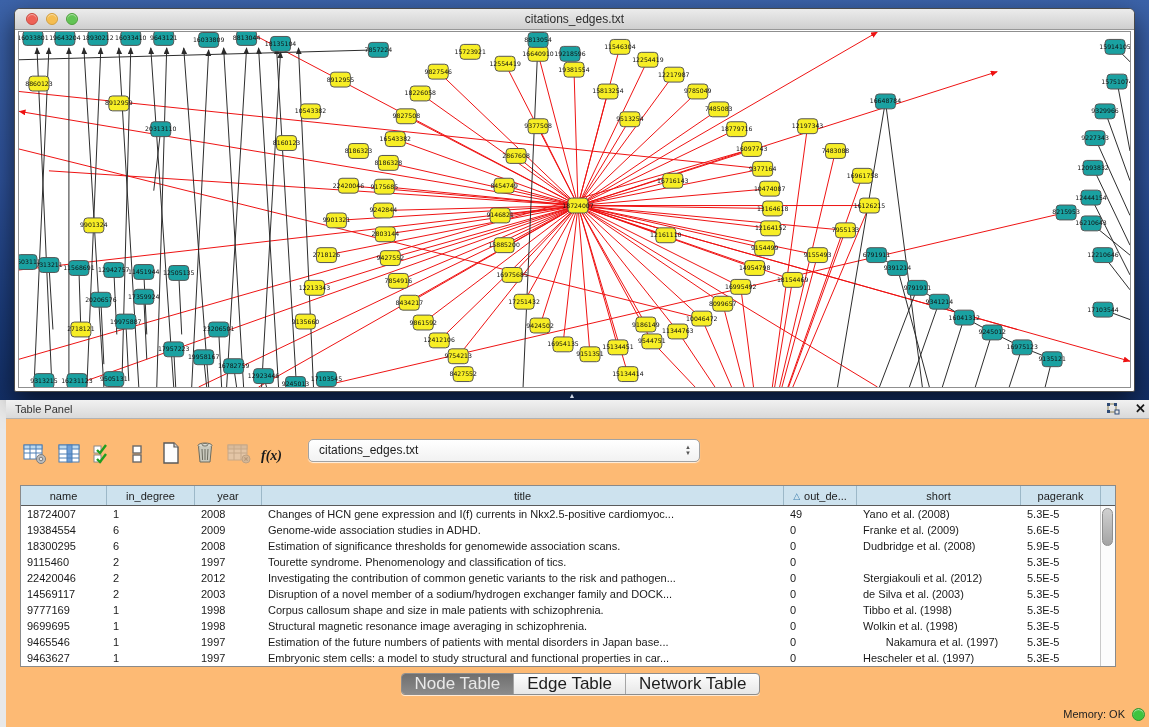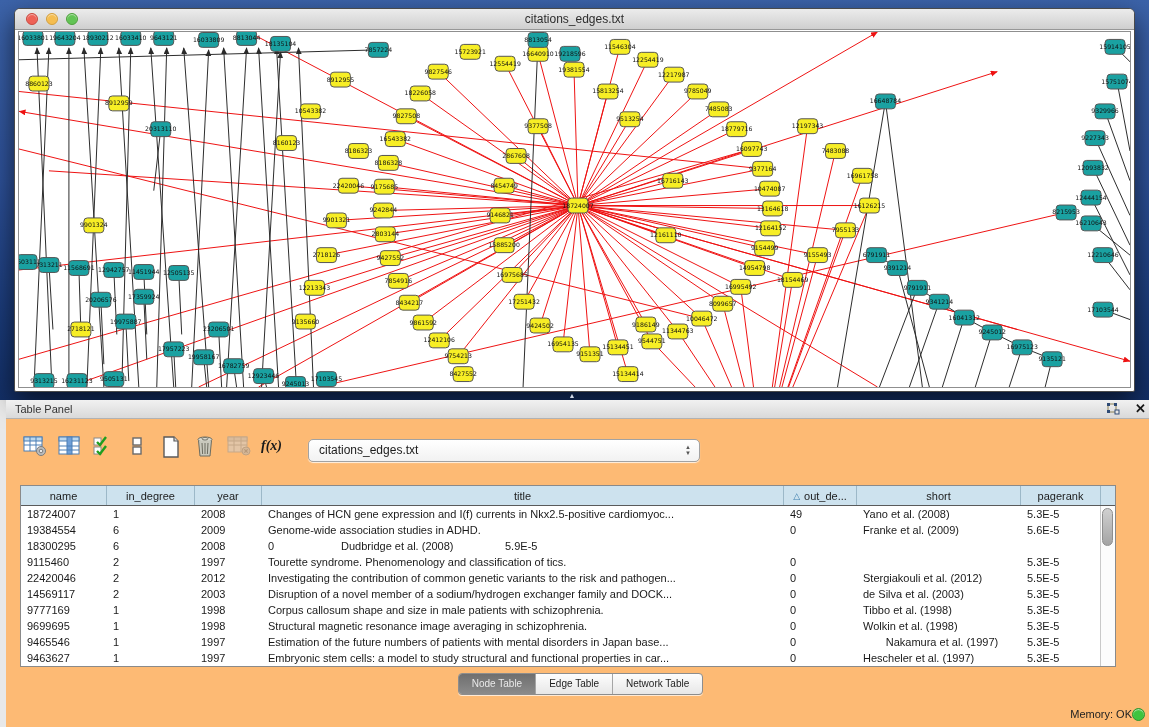--- a/index.html
+++ b/index.html
@@ -28,21 +28,21 @@
 
   
   .table-panel { position:absolute; left:6px; top:400px; width:1149px; height:327px; background:#fdba74; }
   .panel-header { position:relative; height:19px; background:linear-gradient(#f1f1f1,#d9d9d9);
     border-bottom:1px solid #b2b2b2; display:flex; align-items:center; padding:0 9px; font-size:11px; color:#333; }
   .panel-header .spacer { flex:1; }
   .float-ic { width:14px; height:12px; margin-right:14px; }
   .close-x { font-size:13px; font-weight:bold; color:#161616; line-height:12px; }
 
   .toolbar { position:absolute; left:14px; top:32px; height:36px; display:flex; align-items:center; }
-  .tool-btn { width:30px; height:30px; margin-right:4px; display:flex; align-items:flex-start; justify-content:center; }
+  .tool-btn { width:30px; height:30px; margin-right:4px; display:flex; align-items:flex-end; justify-content:center; }
   .dropdown { position:relative; margin-left:16px; width:392px; height:23px; background:linear-gradient(#ffffff,#f2f2f2);
     border:1px solid #a2a2a2; border-radius:5px; display:flex; align-items:center; padding-left:10px;
     font-size:12px; color:#1c1c1c; box-shadow:0 1px 1px rgba(255,255,255,.8); }
   .dd-stepper { position:absolute; right:4px; top:2px; width:14px; height:17px; display:flex; flex-direction:column;
     align-items:center; justify-content:center; color:#555; font-size:6px; line-height:6px; }
 
   .table-box { position:absolute; left:14px; top:85px; width:1096px; height:182px; background:#fff; border:1px solid #8a8a8a; }
   .thead { display:flex; height:20px; background:#cde2ee; border-bottom:1px solid #5a5a5a; }
   .th { display:flex; align-items:center; justify-content:center; font-size:11px; color:#1c1c1c;
     border-right:1px solid #9cb8c8; overflow:hidden; white-space:nowrap; }
@@ -51,26 +51,26 @@
   .tr { display:flex; height:16px; }
   .td { font-size:11px; color:#1a1a1a; padding-left:6px; line-height:16px;
     overflow:hidden; white-space:nowrap; }
   .vscroll { position:absolute; right:0; top:20px; bottom:0; width:15px; background:#fcfcfc; border-left:1px solid #c9c9c9; }
   .vthumb { position:absolute; left:1px; top:2px; width:11px; height:38px; border-radius:7px;
     background:linear-gradient(#d0d0d0,#a4a4a4); border:1px solid #8e8e8e; }
 
   .tabs-row { position:absolute; left:0; top:273px; width:1149px; display:flex; justify-content:center; }
   .seg { display:inline-flex; border:1px solid #8d8d8d; border-radius:4px; overflow:hidden;
     background:linear-gradient(#fdfdfd,#e7e7e7); box-shadow:0 1px 0 rgba(255,255,255,.7); }
-  .seg-btn { padding:2px 13px; font-size:10px; color:#1d1d1d; border-right:1px solid #a5a5a5; line-height:16px; }
+  .seg-btn { padding:2px 13px; font-size:17px; color:#1d1d1d; border-right:1px solid #a5a5a5; line-height:16px; }
   .seg-btn:last-child { border-right:none; }
   .seg-btn.selected { background:linear-gradient(#6f6f6f,#8b8b8b); color:#e9e9e9; }
 
   .statusbar { position:absolute; right:0; bottom:0; height:26px; display:flex; align-items:center; padding-right:10px; }
-  .status-label { font-size:11px; color:#222; }
+  .status-label { font-size:11px; color:#222; margin-right:7px; }
   .mem-dot { width:13px; height:13px; border-radius:50%; background:#3ec43e; border:1px solid #2f9330;
     box-shadow:inset 0 1px 1px rgba(255,255,255,.6); }
 </style>
 </head>
 <body>
 
 <div id="stage">
 
   <div class="desktop">
     <div class="net-window">
@@ -876,20 +876,21 @@
             <div class="td" style="width: 67px;">2009</div>
             <div class="td" style="width: 522px;">Genome-wide association studies in ADHD.</div>
             <div class="td" style="width: 73px;">0</div>
             <div class="td" style="width: 164px;">Franke et al. (2009)</div>
             <div class="td" style="width: 80px;">5.6E-5</div>
           </div>
           <div class="tr">
             <div class="td" style="width: 86px;">18300295</div>
             <div class="td" style="width: 88px;">6</div>
             <div class="td" style="width: 67px;">2008</div>
+            <div class="td" style="width: 522px;">Estimation of significance thresholds for genomewide association scans.</div>
             <div class="td" style="width: 73px;">0</div>
             <div class="td" style="width: 164px;">Dudbridge et al. (2008)</div>
             <div class="td" style="width: 80px;">5.9E-5</div>
           </div>
           <div class="tr">
             <div class="td" style="width: 86px;">9115460</div>
             <div class="td" style="width: 88px;">2</div>
             <div class="td" style="width: 67px;">1997</div>
             <div class="td" style="width: 522px;">Tourette syndrome. Phenomenology and classification of tics.</div>
             <div class="td" style="width: 73px;">0</div>

